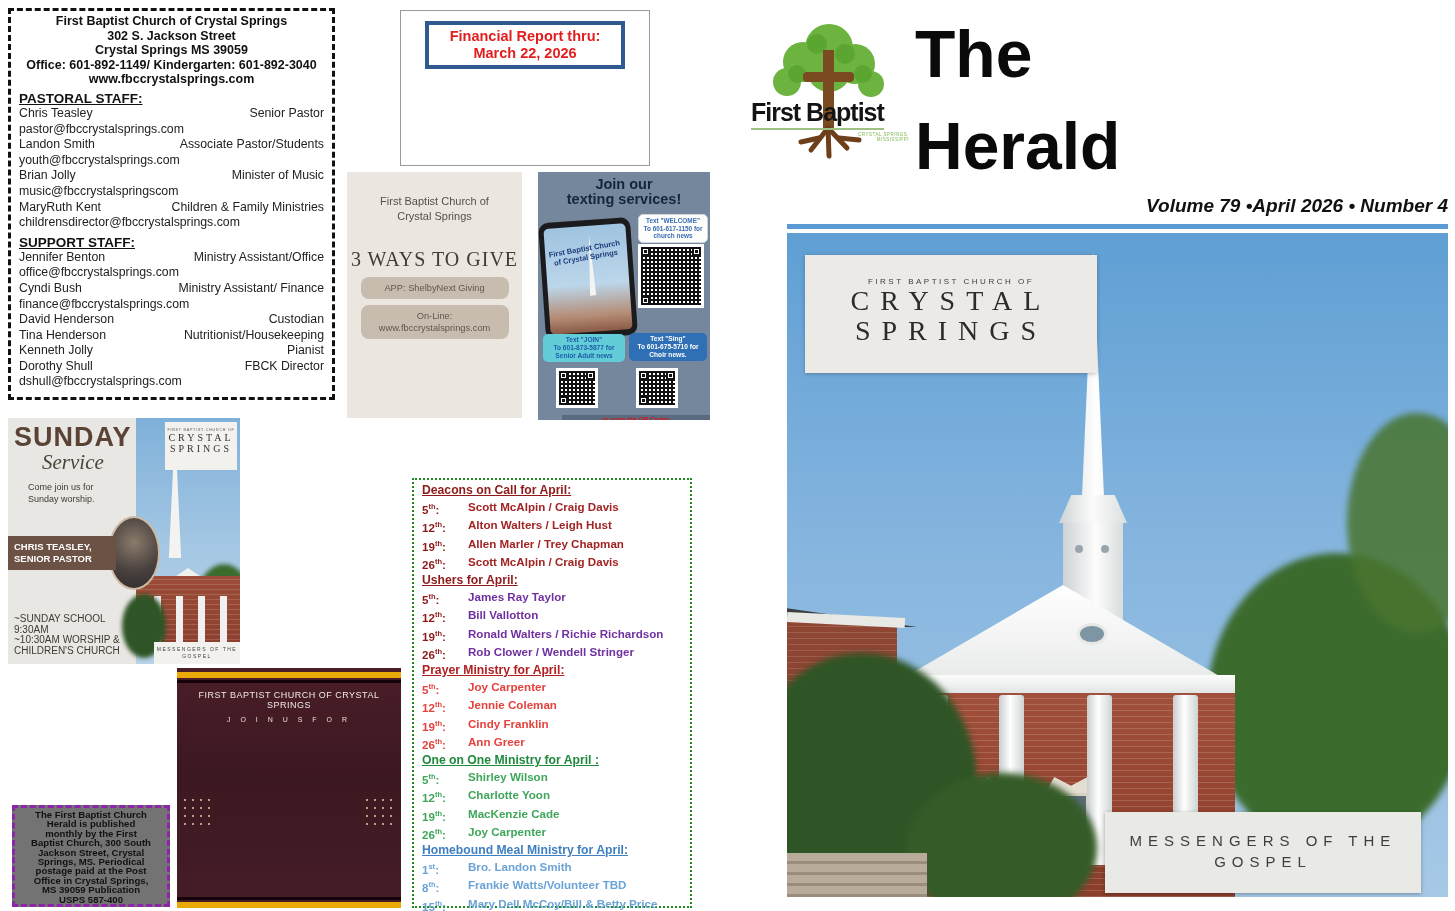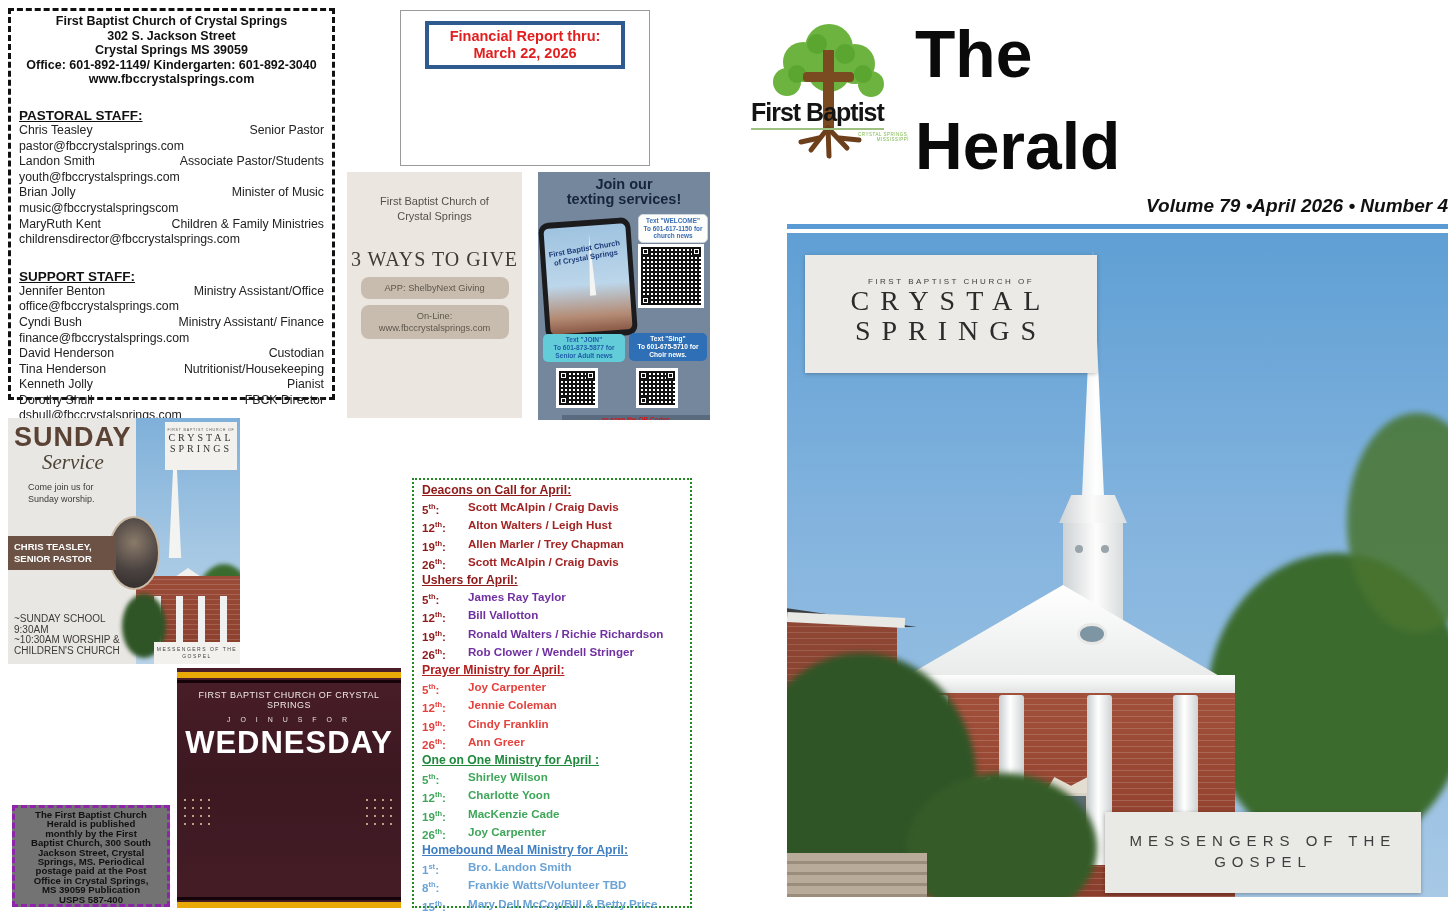--- a/index.html
+++ b/index.html
@@ -3,21 +3,21 @@
 <meta charset="utf-8">
 <style>
   * { margin:0; padding:0; box-sizing:border-box; }
   html,body { width:1455px; height:911px; background:#ffffff; font-family:"Liberation Sans",sans-serif; overflow:hidden; }
   .abs { position:absolute; }
   .pre { white-space:pre-line; }
 
   
   .staff-box { left:8px; top:8px; width:327px; height:392px; border:3px dashed #111; padding:3px 8px 2px 8px; background:#fff; }
   .staff-head { text-align:center; font-weight:bold; font-size:12.5px; line-height:14.6px; color:#111; }
-  .sec-title { font-weight:bold; font-size:13.5px; text-decoration:underline; margin-top:21px; color:#111; }
+  .sec-title { font-weight:bold; font-size:13.5px; text-decoration:underline; margin-top:4px; color:#111; }
   .srow { display:flex; justify-content:space-between; font-size:12.3px; line-height:15.6px; color:#222; }
   .semail { font-size:12.3px; line-height:15.6px; color:#222; }
 
   
   .fin-outer { left:400px; top:10px; width:250px; height:156px; border:1px solid #9a9a9a; background:#fff; }
   .fin-inner { margin:10px auto 0 auto; width:200px; border:4px solid #2e5a8f; padding:3px 2px; text-align:center;
                font-weight:bold; font-size:14.5px; line-height:17px; color:#e21e1e; }
 
   
   .give { left:347px; top:172px; width:175px; height:246px; background:#ebe7e0; text-align:center; }
@@ -361,21 +361,20 @@
 
 ~6PM ADULT BIBLE STUDIES,
 SONKIDS &amp; YOUTH</div>
 </div>
 
 <div class="abs wednesday">
   <div class="we-goldbar" style="top:4px;"></div>
   <div class="we-blackbar" style="top:12px;"></div>
   <div class="we-church">FIRST BAPTIST CHURCH OF CRYSTAL SPRINGS</div>
   <div class="we-join">J O I N   U S   F O R</div>
-  <div class="we-title">WEDNESDAY</div>
   <div class="we-dots" style="left:4px;"></div>
   <div class="we-dots" style="right:4px;"></div>
   <div class="we-blackbar" style="bottom:8px;"></div>
   <div class="we-goldbar" style="bottom:0px;"></div>
 </div>
 
 <div class="abs roster">
     <div class="rtitle" style="color: rgb(142, 26, 26); text-decoration: underline;">Deacons on Call for April:</div>
     <div class="rrow">
       <span class="rday" style="color: rgb(142, 26, 26);">5<sup>th</sup>:</span>

